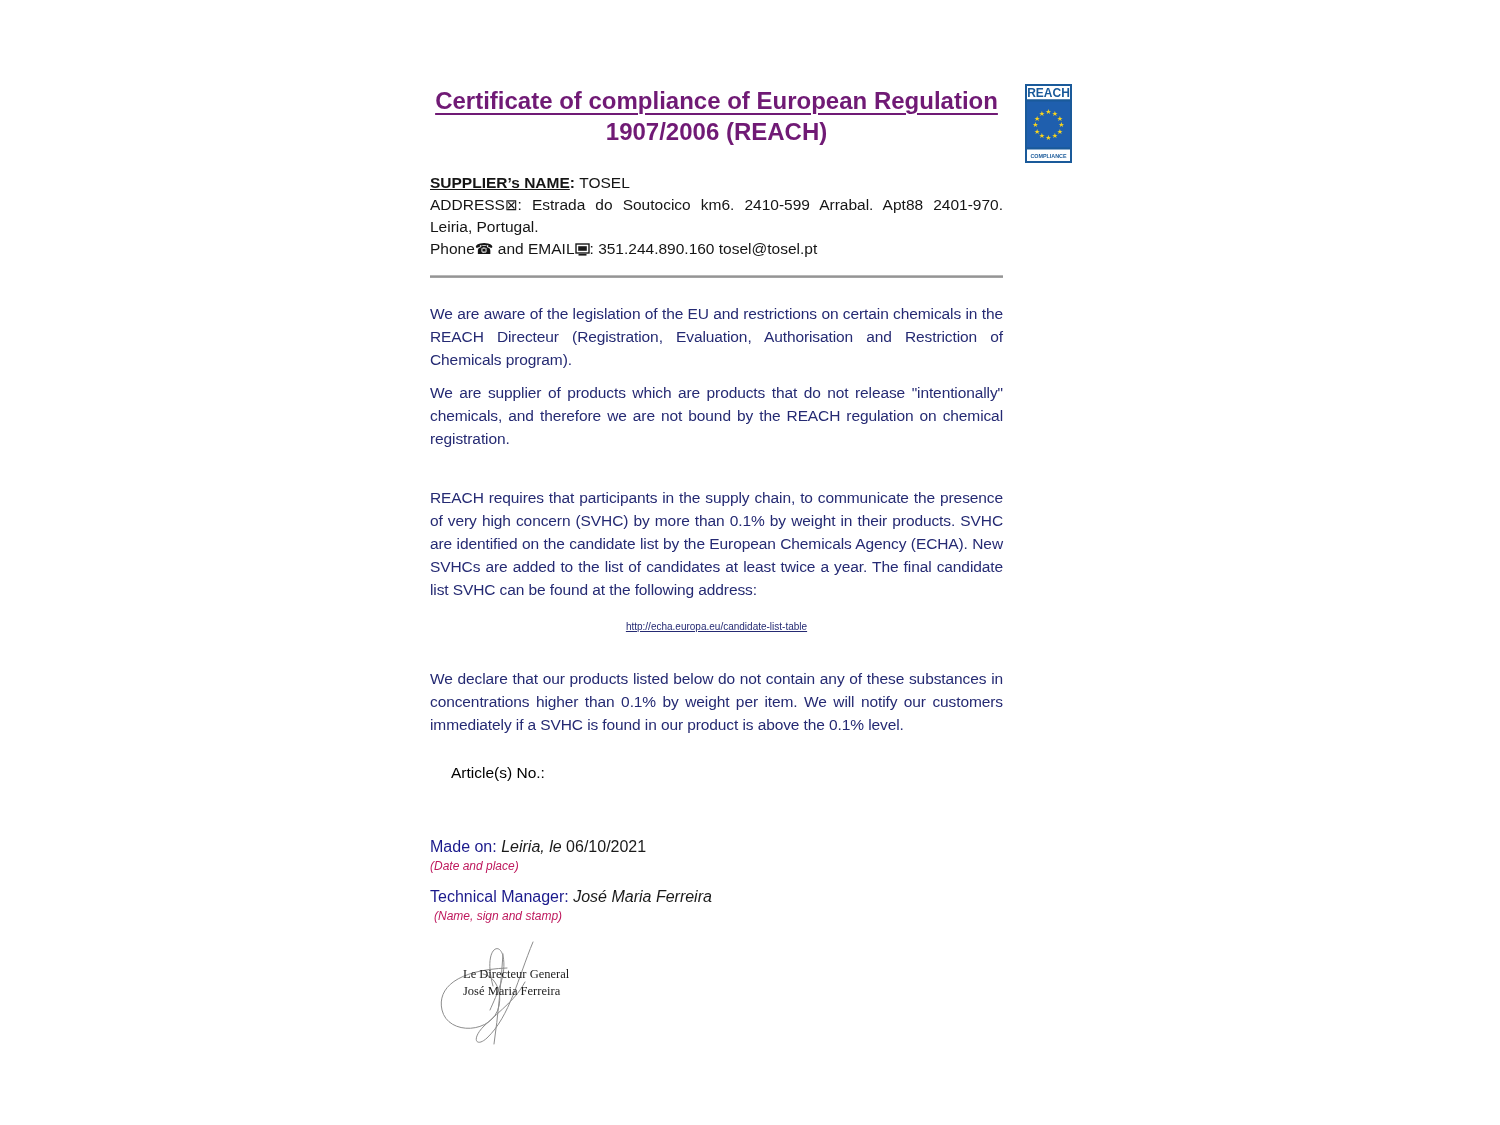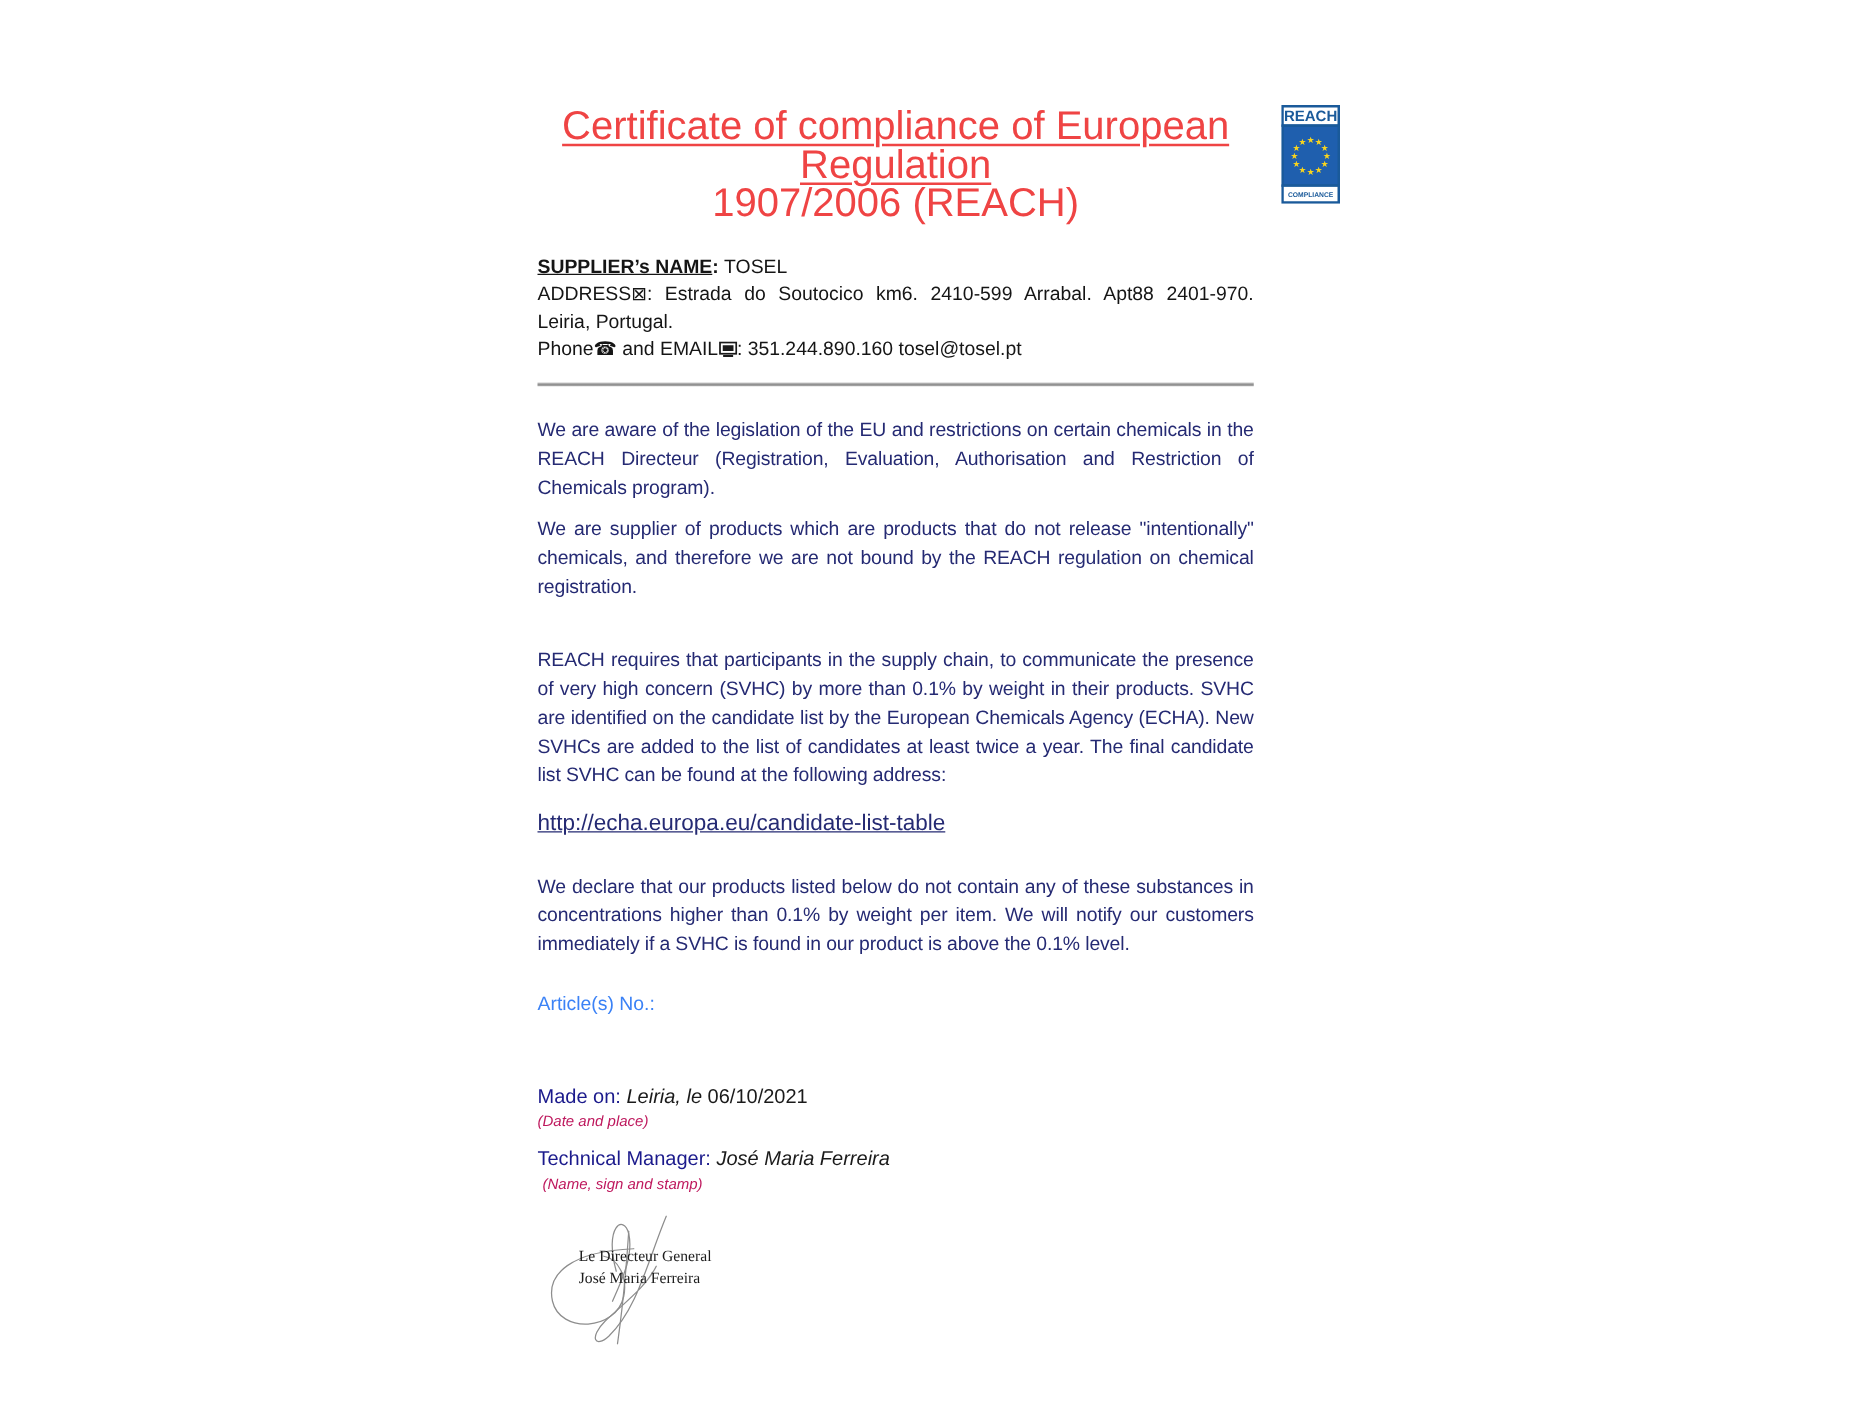--- a/index.html
+++ b/index.html
@@ -4,43 +4,43 @@
 <style>
   html,body { margin:0; padding:0; }
   body {
     width:1500px; height:1125px; background:#ffffff; position:relative;
     font-family:"Liberation Sans", sans-serif; color:#1a1a1a;
     overflow:hidden;
   }
   .content { position:absolute; left:430px; top:85px; width:573px; }
 
   
-  .title { color:#ef4444; font-weight:normal; font-size:32px; line-height:31px; text-align:center; }
+  .title { color:#701a75; font-weight:bold; font-size:24px; line-height:31px; text-align:center; }
   .title .underlined { text-decoration:underline; text-decoration-thickness:2px; text-underline-offset:4px; }
 
   
   .supplier { margin-top:25px; font-size:15.5px; line-height:22px; color:#151515; text-align:justify; }
   .lbl-bu { font-weight:bold; text-decoration:underline; }
   .bold { font-weight:bold; }
   .glyph { font-size:15px; }
   .pc-icon { display:inline-block; vertical-align:-2px; }
 
   .rule { margin-top:13px; height:3px; border:none; background:linear-gradient(180deg,#c9c9c9 0%, #8a8a8a 60%, #b5b5b5 100%); }
 
   
   .para { color:#252a73; font-size:15.5px; line-height:23px; text-align:justify; letter-spacing:-0.1px; }
   .p1 { margin-top:24px; }
   .p2 { margin-top:10px; }
   .p3 { margin-top:36px; }
   .p4 { margin-top:30px; }
 
-  .link-line { margin-top:16px; text-align:left; font-size:18px; line-height:20px; }
+  .link-line { margin-top:16px; text-align:center; font-size:10px; line-height:20px; }
   .link-line a { color:#252a73; text-decoration:underline; }
 
-  .article { margin-top:27px; font-size:15.5px; line-height:20px; color:#3b82f6; }
+  .article { margin-top:27px; font-size:15.5px; line-height:20px; color:#000000;margin-left:21px; }
 
   .made-on { margin-top:54px; font-size:16px; line-height:20px; }
   .label-blue { color:#1b1a8c; font-weight:normal; }
   .italic { font-style:italic; }
   .caption { font-size:12px; font-style:italic; color:#be185d; line-height:16px; margin-top:1px; }
   .tech { margin-top:13px; font-size:16px; line-height:20px; }
   .caption-indent { padding-left:4px; }
 
   
   .signature { position:relative; margin-top:20px; height:130px; }

